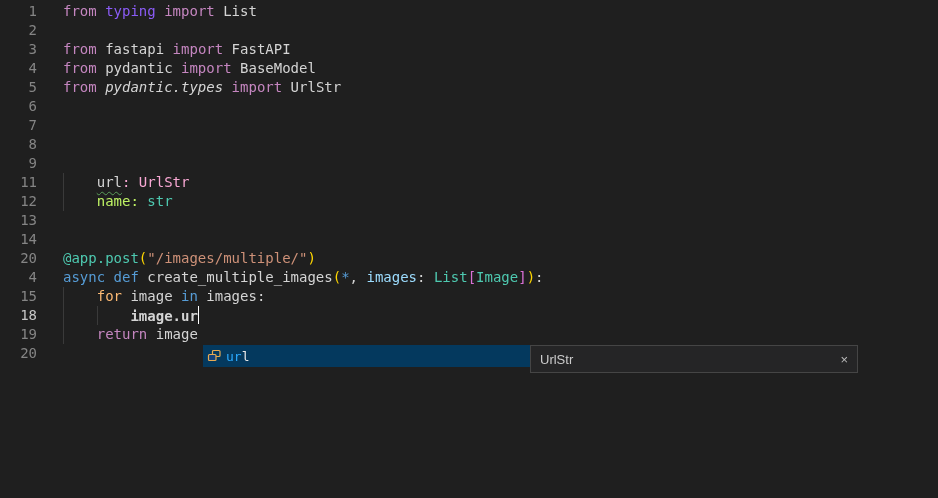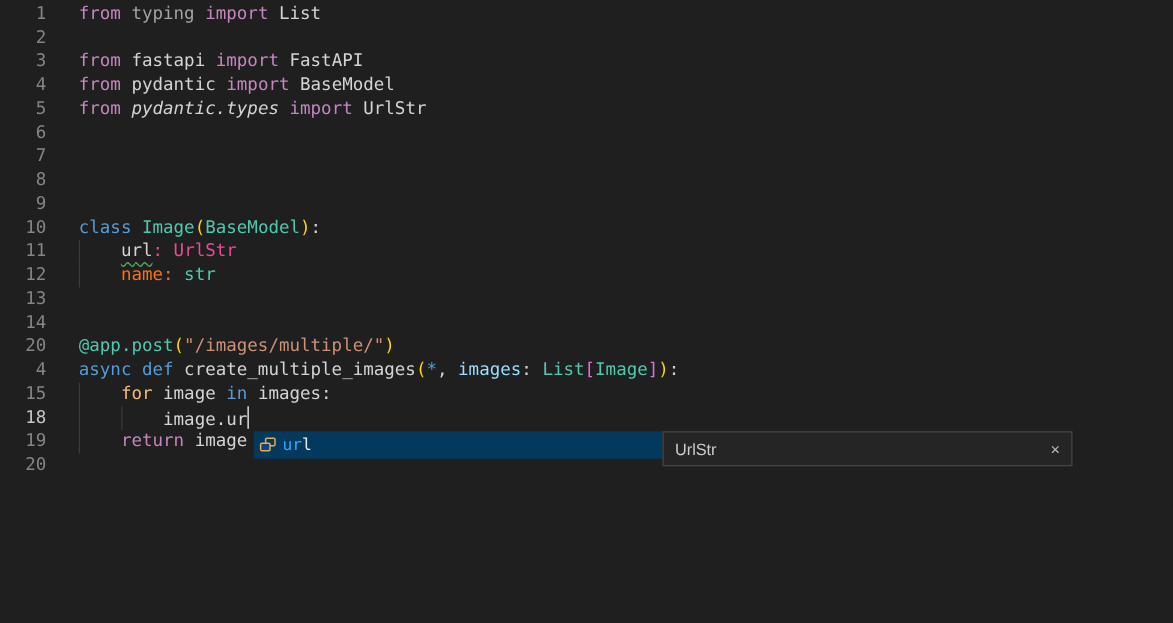--- a/index.html
+++ b/index.html
@@ -39,21 +39,21 @@
   .suggest-detail .close{margin-left:auto;color:#bbbbbb;font-size:13px;cursor:pointer;line-height:1;}
 </style>
 </head>
 <body>
 
 <div class="editor">
 
   <div class="lines">
       <div class="line">
         <div class="gutter">1</div>
-        <div class="code"><span style="color: rgb(197, 134, 192);">from </span><span style="color: #a3a3a3; margin-top: 47px;">typing </span><span style="color: rgb(197, 134, 192);">import </span><span style="color: rgb(212, 212, 212);">List</span></div>
+        <div class="code"><span style="color: rgb(197, 134, 192);">from </span><span style="color: #8b5cf6; margin-top: 47px;">typing </span><span style="color: rgb(197, 134, 192);">import </span><span style="color: rgb(212, 212, 212);">List</span></div>
       </div>
       <div class="line">
         <div class="gutter">2</div>
         <div class="code"></div>
       </div>
       <div class="line">
         <div class="gutter">3</div>
         <div class="code"><span style="color: rgb(197, 134, 192);">from </span><span style="color: rgb(212, 212, 212);">fastapi </span><span style="color: rgb(197, 134, 192);">import </span><span style="color: rgb(212, 212, 212);">FastAPI</span></div>
       </div>
       <div class="line">
@@ -73,32 +73,28 @@
       </div>
       <div class="line">
         <div class="gutter">8</div>
         <div class="code"></div>
       </div>
       <div class="line">
         <div class="gutter">9</div>
         <div class="code"></div>
       </div>
       <div class="line">
-        <div class="gutter">10</div>
-        <div class="code"><span style="color: rgb(86, 156, 214);">class </span><span style="color: rgb(78, 201, 176);">Image</span><span style="color: rgb(255, 215, 0);">(</span><span style="color: rgb(78, 201, 176);">BaseModel</span><span style="color: rgb(255, 215, 0);">)</span><span style="color: rgb(212, 212, 212);">:</span></div>
-      </div>
-      <div class="line">
         <div class="guide" style="left: 63px;"></div>
         <div class="gutter">11</div>
-        <div class="code"><span style="color: rgb(212, 212, 212);">    </span><span class="squiggle" style="color: rgb(212, 212, 212);">url</span><span style="color: #ec4899;">: UrlStr</span></div>
+        <div class="code"><span style="color: rgb(212, 212, 212);">    </span><span class="squiggle" style="color: rgb(212, 212, 212);">url</span><span style="color: #f9a8d4;">: UrlStr</span></div>
       </div>
       <div class="line">
         <div class="guide" style="left: 63px;"></div>
         <div class="gutter">12</div>
-        <div class="code"><span style="color: #f97316; margin-top: 38px;">    name: </span><span style="color: rgb(78, 201, 176);">str</span></div>
+        <div class="code"><span style="color: #bef264; margin-top: 38px;">    name: </span><span style="color: rgb(78, 201, 176);">str</span></div>
       </div>
       <div class="line">
         <div class="gutter">13</div>
         <div class="code"></div>
       </div>
       <div class="line">
         <div class="gutter">14</div>
         <div class="code"></div>
       </div>
       <div class="line">
@@ -111,21 +107,21 @@
       </div>
       <div class="line">
         <div class="guide" style="left: 63px;"></div>
         <div class="gutter">15</div>
         <div class="code"><span style="color: rgb(212, 212, 212);">    </span><span style="color: #fdba74;">for </span><span style="color: rgb(212, 212, 212);">image </span><span style="color: rgb(86, 156, 214);">in </span><span style="color: rgb(212, 212, 212);">images:</span></div>
       </div>
       <div class="line">
         <div class="guide" style="left: 63px;"></div>
         <div class="guide" style="left: 96.7px;"></div>
         <div class="gutter active">18</div>
-        <div class="code"><span style="color: rgb(212, 212, 212);">        image.ur</span><span class="cursor"></span></div>
+        <div class="code"><span style="color: rgb(212, 212, 212); font-weight: bold;">        image.ur</span><span class="cursor"></span></div>
       </div>
       <div class="line">
         <div class="guide" style="left: 63px;"></div>
         <div class="gutter">19</div>
         <div class="code"><span style="color: rgb(212, 212, 212);">    </span><span style="color: rgb(197, 134, 192);">return </span><span style="color: rgb(212, 212, 212);">image</span></div>
       </div>
       <div class="line">
         <div class="gutter">20</div>
         <div class="code"></div>
       </div>

